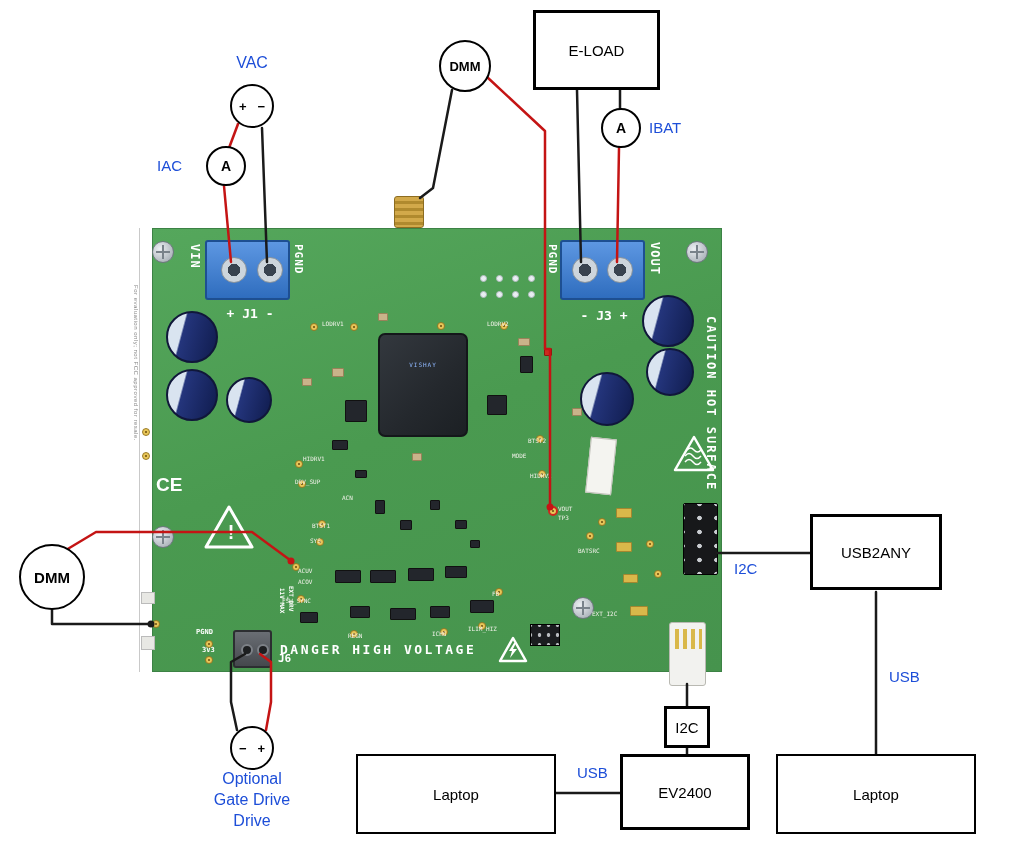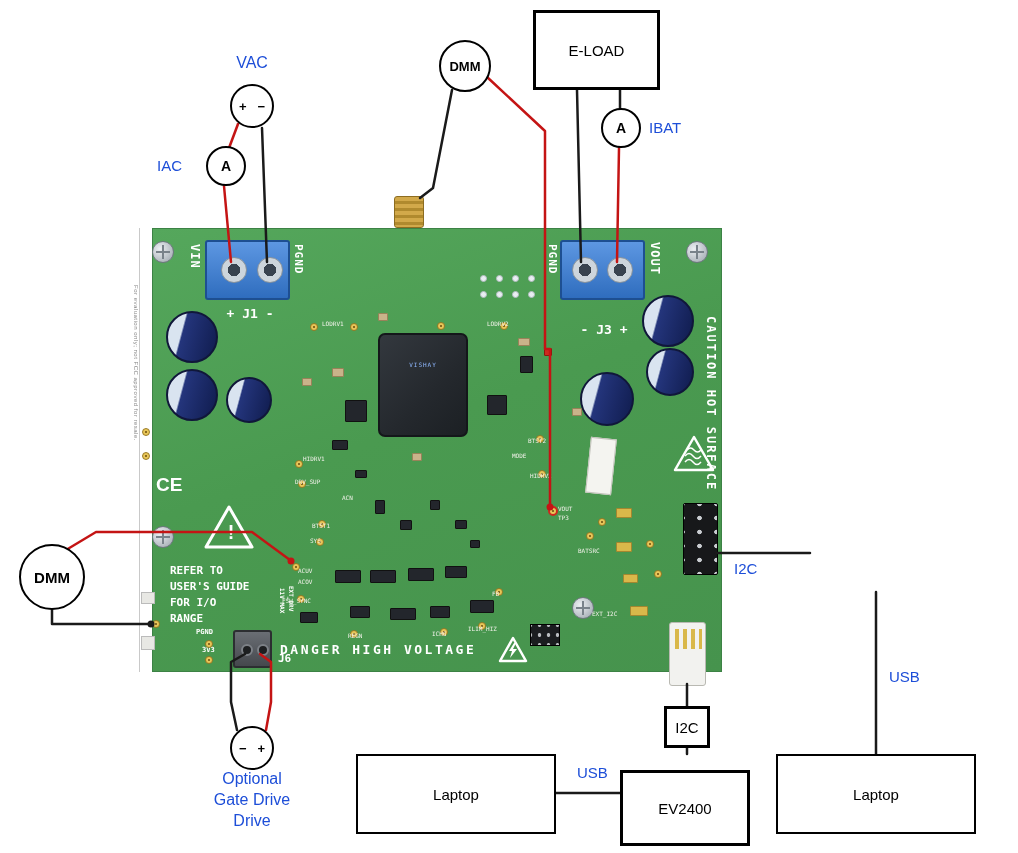--- a/index.html
+++ b/index.html
@@ -75,21 +75,21 @@
     </div>
     <div class="vsilk" style="left:140px;top:16px;height:62px;font-size:11px">PGND</div>
     <div class="silk" style="left:56px;top:78px;width:84px;text-align:center;font-size:13px">+ J1 -</div>
 
     <div class="vsilk" style="left:394px;top:16px;height:62px;font-size:11px">PGND</div>
     <div class="tblock" style="left:408px;top:12px;width:85px;height:60px">
       <div class="thole" style="left:10px;top:15px"></div>
       <div class="thole" style="left:45px;top:15px"></div>
     </div>
     <div class="vsilk" style="left:496px;top:14px;height:60px;font-size:12px">VOUT</div>
-    <div class="silk" style="left:410px;top:94px;width:84px;text-align:center;font-size:13px">- J3 +</div>
+    <div class="silk" style="left:410px;top:80px;width:84px;text-align:center;font-size:13px">- J3 +</div>
 
     <div class="inductor">
       <span class="vishay">VISHAY</span>
     </div>
 
     <div class="cap" style="left:14px;top:83px;width:52px;height:52px"></div>
     <div class="cap" style="left:14px;top:141px;width:52px;height:52px"></div>
     <div class="cap" style="left:74px;top:149px;width:46px;height:46px"></div>
     <div class="cap" style="left:490px;top:67px;width:52px;height:52px"></div>
     <div class="cap" style="left:494px;top:120px;width:48px;height:48px"></div>
@@ -113,26 +113,20 @@
     <div class="silk" style="left:44px;top:400px;font-size:7px">PGND</div>
     <div class="silk" style="left:50px;top:418px;font-size:7px">3V3</div>
 
     <div class="silk" style="left:4px;top:246px;font-size:19px;font-family:'Liberation Sans',sans-serif">CE</div>
 
     <svg class="tri" style="left:51px;top:275px" width="52" height="48" viewBox="0 0 52 48">
       <polygon points="26,4 49,44 3,44" fill="none" stroke="#ffffff" stroke-width="3" stroke-linejoin="round"></polygon>
     </svg>
     <div class="warnmark" style="left:73px;top:292px;font-size:20px">!</div>
 
-    <div class="silk" style="left:18px;top:335px;width:120px;font-size:11px;line-height:16px;font-weight:bold">
-      <span style="display:block">REFER TO</span>
-      <span style="display:block">USER'S GUIDE</span>
-      <span style="display:block">FOR I/O</span>
-      <span style="display:block">RANGE</span>
-    </div>
 
     <div class="silk" style="left:128px;top:414px;font-size:13px;letter-spacing:2.5px">DANGER HIGH VOLTAGE</div>
     <svg class="tri" style="left:346px;top:408px" width="30" height="28" viewBox="0 0 30 28">
       <polygon points="15,2 28,25 2,25" fill="none" stroke="#ffffff" stroke-width="2.5" stroke-linejoin="round"></polygon>
       <polygon points="16,7 11,15 14,15 12,22 19,13 15,13 18,7" fill="#ffffff"></polygon>
     </svg>
 
     <div class="vsilk" style="left:552px;top:88px;height:180px;font-size:12px;letter-spacing:2px">CAUTION HOT SURFACE</div>
     <svg class="tri" style="left:520px;top:206px" width="44" height="40" viewBox="0 0 44 40">
       <polygon points="22,3 41,36 3,36" fill="none" stroke="#ffffff" stroke-width="2.5" stroke-linejoin="round"></polygon>
@@ -290,31 +284,34 @@
   <div class="circle srccircle" style="left:230px;top:726px;width:44px;height:44px">
     <span>−</span>
     <span>+</span>
   </div>
   <div class="lbl" style="left:176px;top:768px;width:152px;text-align:center;font-size:16px;line-height:21px">
     <span style="display:block">Optional</span>
     <span style="display:block">Gate Drive</span>
     <span style="display:block">Drive</span>
   </div>
 
+  <div class="box" style="left:810px;top:514px;width:132px;height:76px">
+    <span>USB2ANY</span>
+  </div>
   <div class="lbl" style="left:734px;top:560px">I2C</div>
   <div class="lbl" style="left:889px;top:668px">USB</div>
 
   <div class="box" style="left:664px;top:706px;width:46px;height:42px">
     <span>I2C</span>
   </div>
 
   <div class="box thin" style="left:356px;top:754px;width:200px;height:80px">
     <span>Laptop</span>
   </div>
   <div class="lbl" style="left:577px;top:764px">USB</div>
-  <div class="box" style="left:620px;top:770px;width:130px;height:76px">
+  <div class="box" style="left:620px;top:754px;width:130px;height:76px">
     <span>EV2400</span>
   </div>
   <div class="box thin" style="left:776px;top:754px;width:200px;height:80px">
     <span>Laptop</span>
   </div>
 
 </div>
 
 </body></html>

